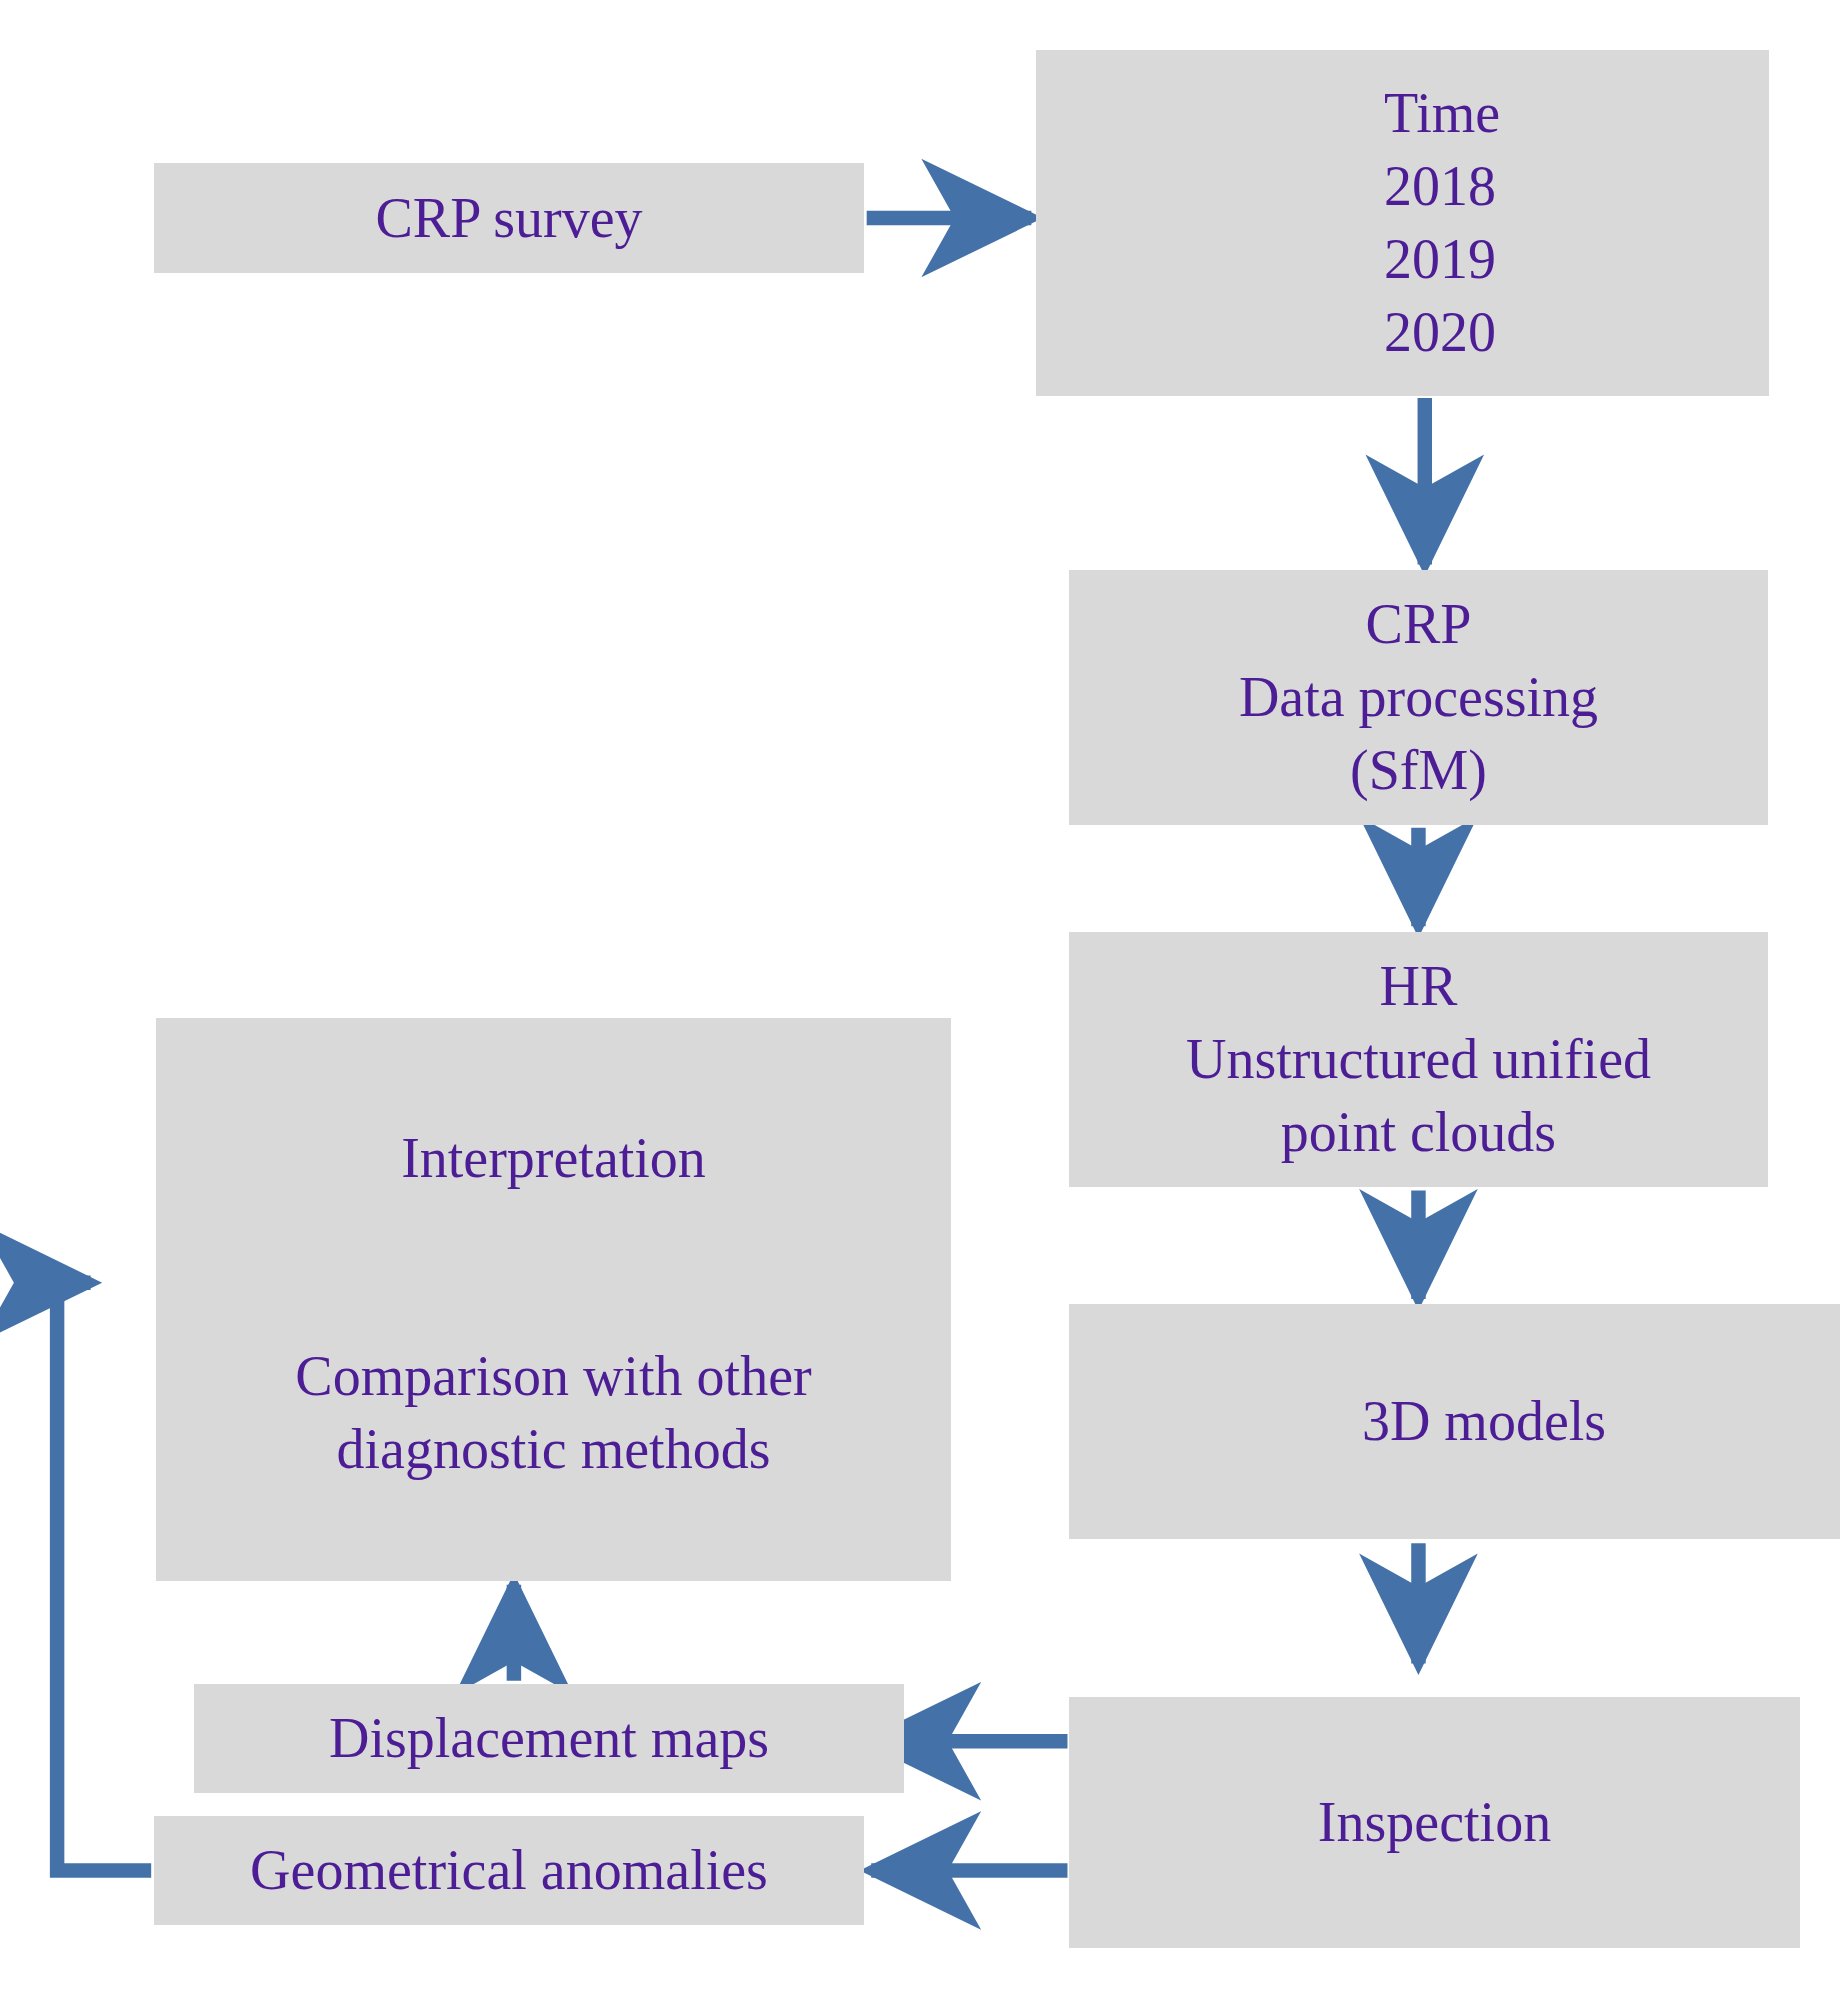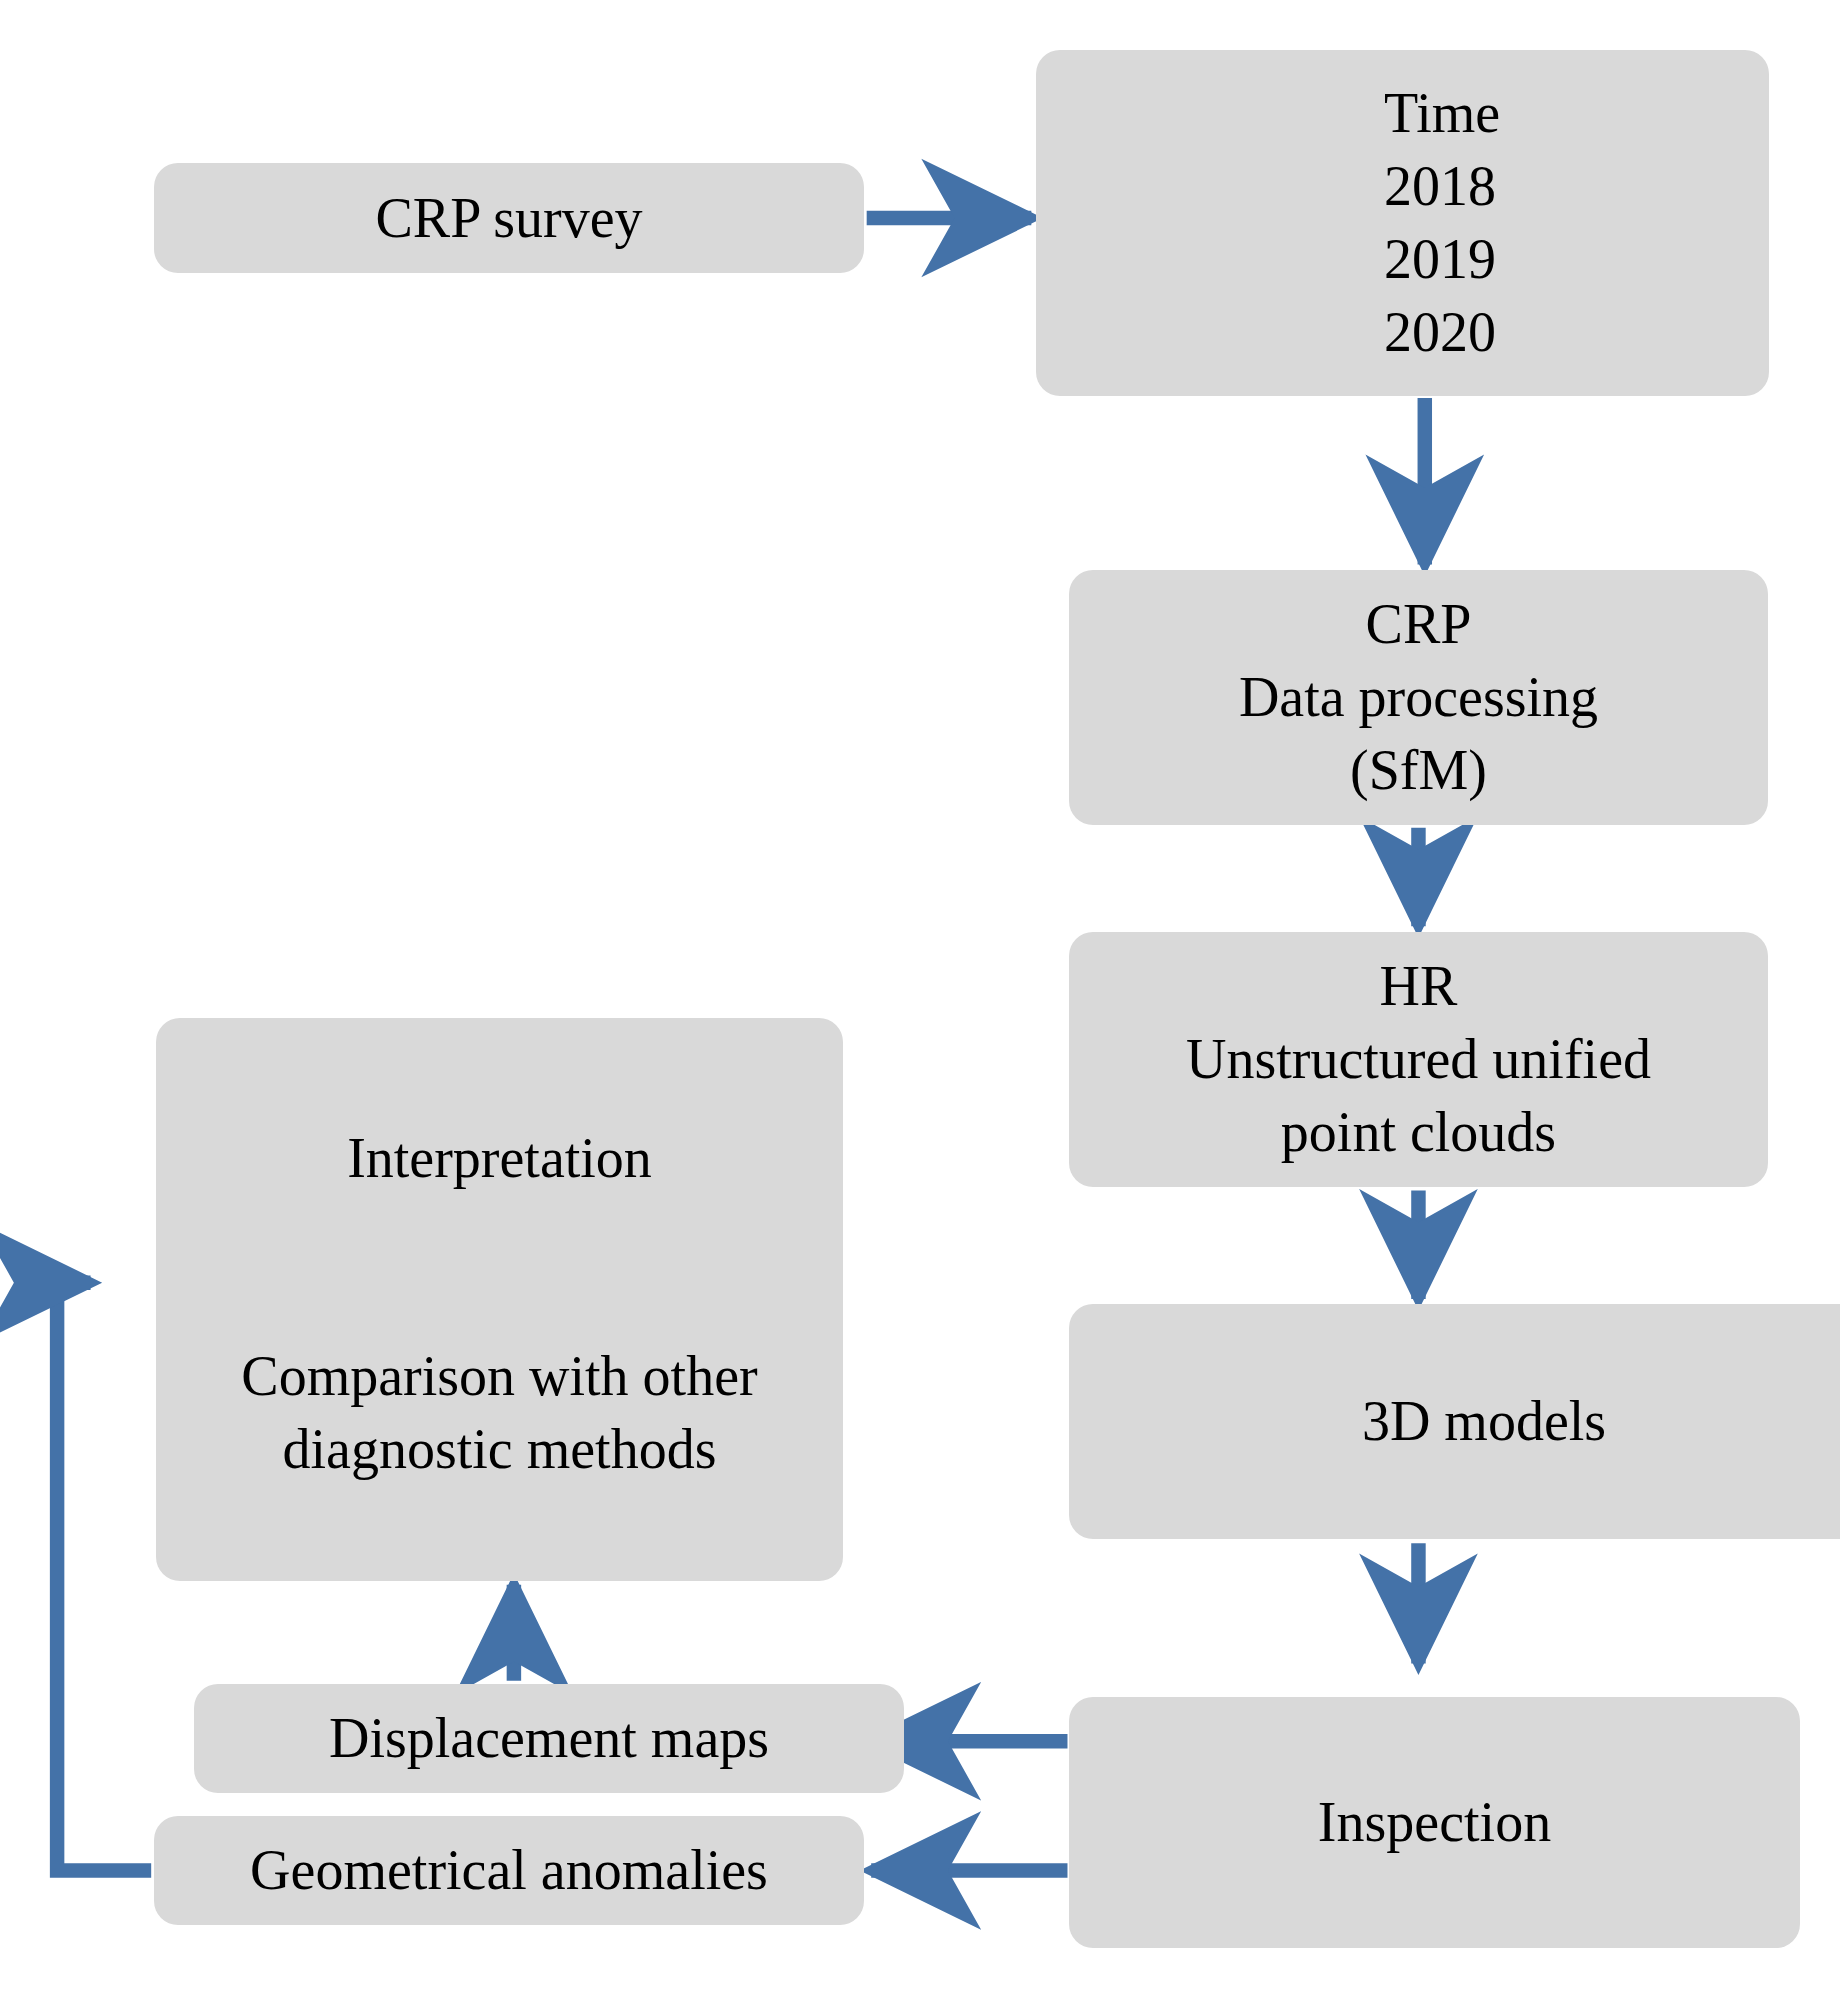--- a/index.html
+++ b/index.html
@@ -11,37 +11,36 @@
     overflow:hidden;
     font-family:"Liberation Serif","DejaVu Serif",serif;
   }
   .node{
     position:absolute;
     background:#d9d9d9;
     display:flex;
     flex-direction:column;
     align-items:center;
     justify-content:center;
-    color:#000000;
+    color:#4c1d95;
     text-align:center;
     line-height:1.30;
     box-sizing:border-box;
-    border-radius:24px;
   }
   .node .ln{display:block;white-space:pre;}
 
   
   #n-crp-survey{left:154px;  top:163px;  width:710px;  height:110px;  font-size:56px;}
   #n-time      {left:1036px; top:50px;   width:733px;  height:346px;  font-size:56px;
                 align-items:flex-start; padding-left:348px;}
   #n-crp-proc  {left:1069px; top:570px;  width:699px;  height:255px;  font-size:56px;}
   #n-hr        {left:1069px; top:932px; width:699px;  height:255px;  font-size:56px;}
   #n-3d        {left:1069px; top:1304px; width:830px;  height:235px;  font-size:56px;}
   #n-inspection{left:1069px; top:1669px; width:731px;  height:251px;  font-size:56px;margin-top:28px;}
-  #n-interp    {left:156px;  top:1018px; width:687px;  height:563px;  font-size:56px;
+  #n-interp    {left:156px;  top:1018px; width:795px;  height:563px;  font-size:56px;
                 justify-content:flex-start; padding-top:104px;}
   #n-interp .gap{height:145px;}
   #n-disp      {left:154px;  top:1684px; width:710px;  height:109px;  font-size:56px;margin-left:40px;}
   #n-geom      {left:154px;  top:1816px; width:710px;  height:109px;  font-size:56px;}
 
   svg#edges{position:absolute;left:0;top:0;width:1841px;height:2009px;pointer-events:none;}
 </style>
 </head>
 <body>
 

